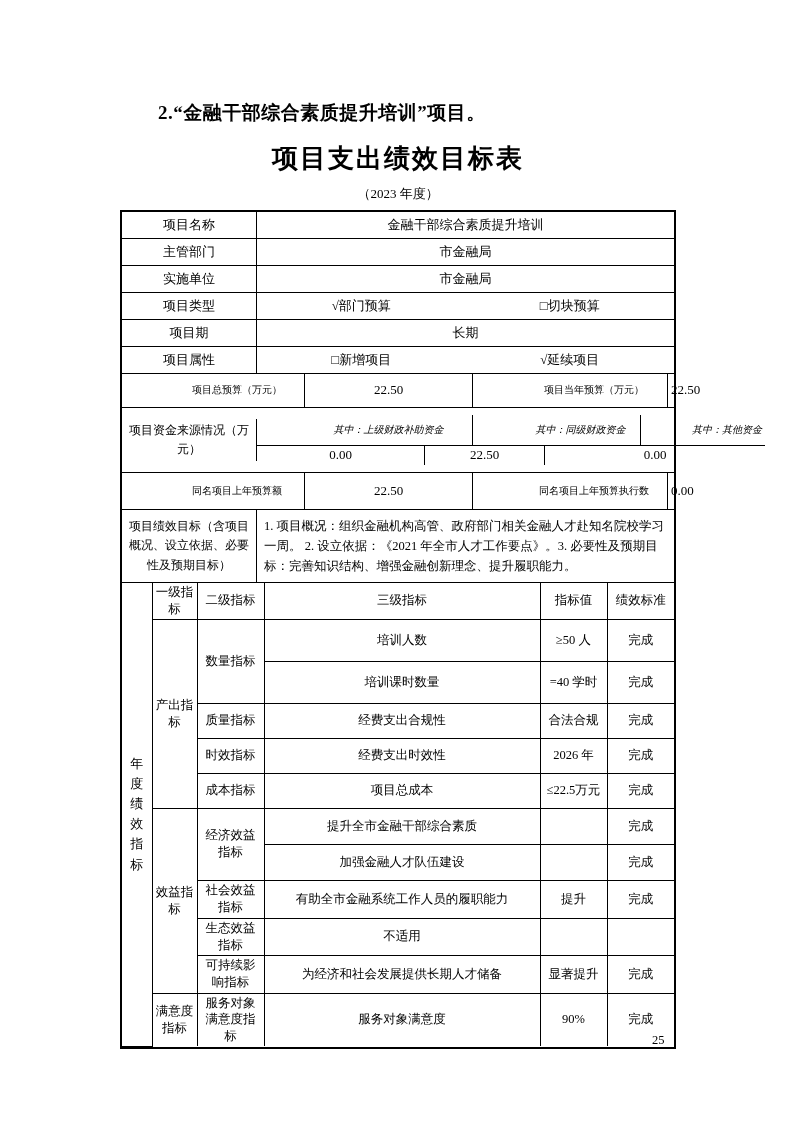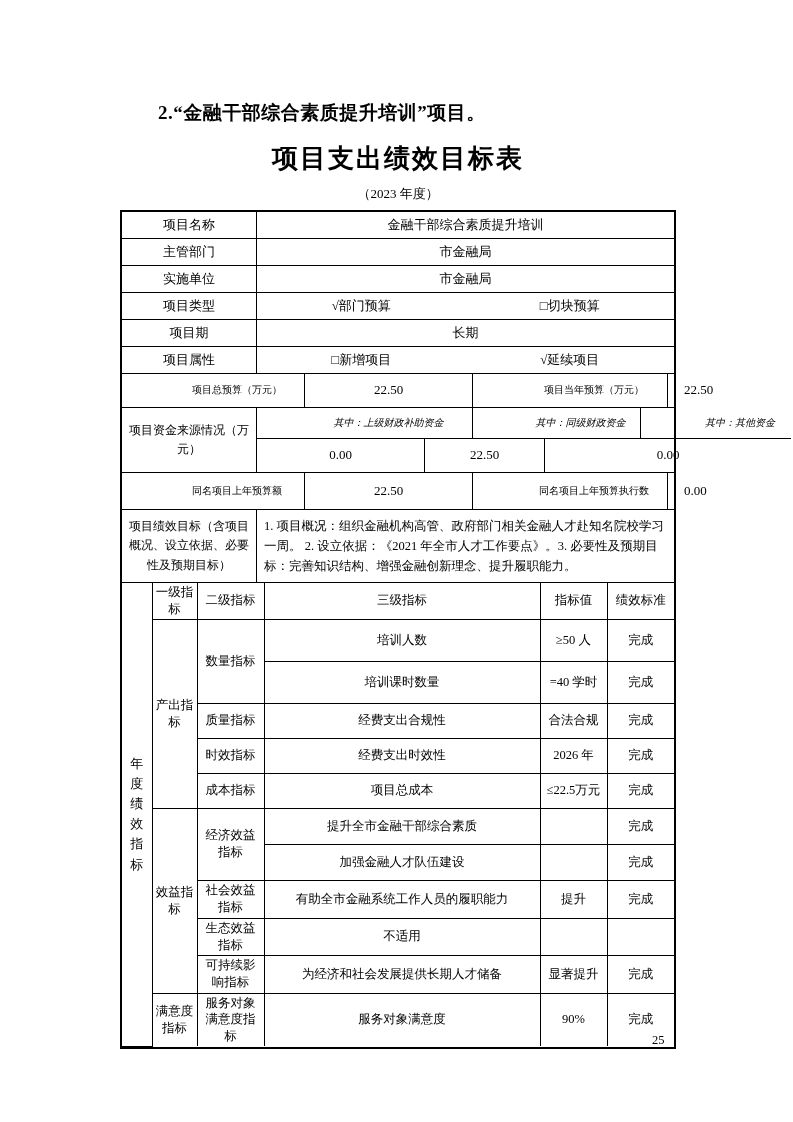--- a/index.html
+++ b/index.html
@@ -12,31 +12,31 @@
   .h1{font-size:19px;font-weight:bold;padding-left:38px;letter-spacing:0.5px;white-space:nowrap;}
   .h2{font-size:26px;font-weight:bold;text-align:center;margin-top:15px;
       font-family:"Liberation Sans","DejaVu Sans",sans-serif;letter-spacing:2px;}
   .sub{font-size:13px;text-align:center;margin-top:9px;}
   .tbl-wrap{margin-top:7px;border:2px solid #000;}
 
   
   .trow{display:flex;box-sizing:border-box;border-bottom:1px solid #000;align-items:stretch;}
   .trow.noline{border-bottom:none;}
   .c{box-sizing:border-box;border-right:1px solid #000;display:flex;align-items:center;
-     justify-content:center;text-align:center;font-size:13px;padding:1px 16px;line-height:1.25;}
+     justify-content:center;text-align:center;font-size:13px;padding:1px 3px;line-height:1.25;}
   .c.last{border-right:none;}
   .wA{width:135px;flex:none;}
   .wB{width:168px;flex:none;}
   .wC{width:147px;flex:none;}
   .wCf{width:120px;flex:none;}
   .grow{flex:1;}
   .h27{height:27px;}
   .h34{height:34px;}
   .h37{height:37px;}
-  .h65{height:65px;}
+  .h65{height:65px;align-items:center;}
   .h72{height:72px;}
   .sm{font-size:10px;white-space:nowrap;margin-left:48px;}
   .half{flex:1;display:flex;justify-content:center;align-items:center;}
   .fund-right{flex:1;display:flex;flex-direction:column;}
   .fund-sub{display:flex;box-sizing:border-box;}
   .fund-sub.first{height:31px;border-bottom:1px solid #000;font-style:italic;}
   .fund-sub.second{flex:1;}
   .goal-label{font-size:12px;line-height:1.6;padding:2px 2px;}
   .goal-text{flex:1;display:flex;align-items:center;padding:3px 7px;box-sizing:border-box;}
   .goal-text > div{font-size:12.5px;line-height:1.62;text-align:left;}

